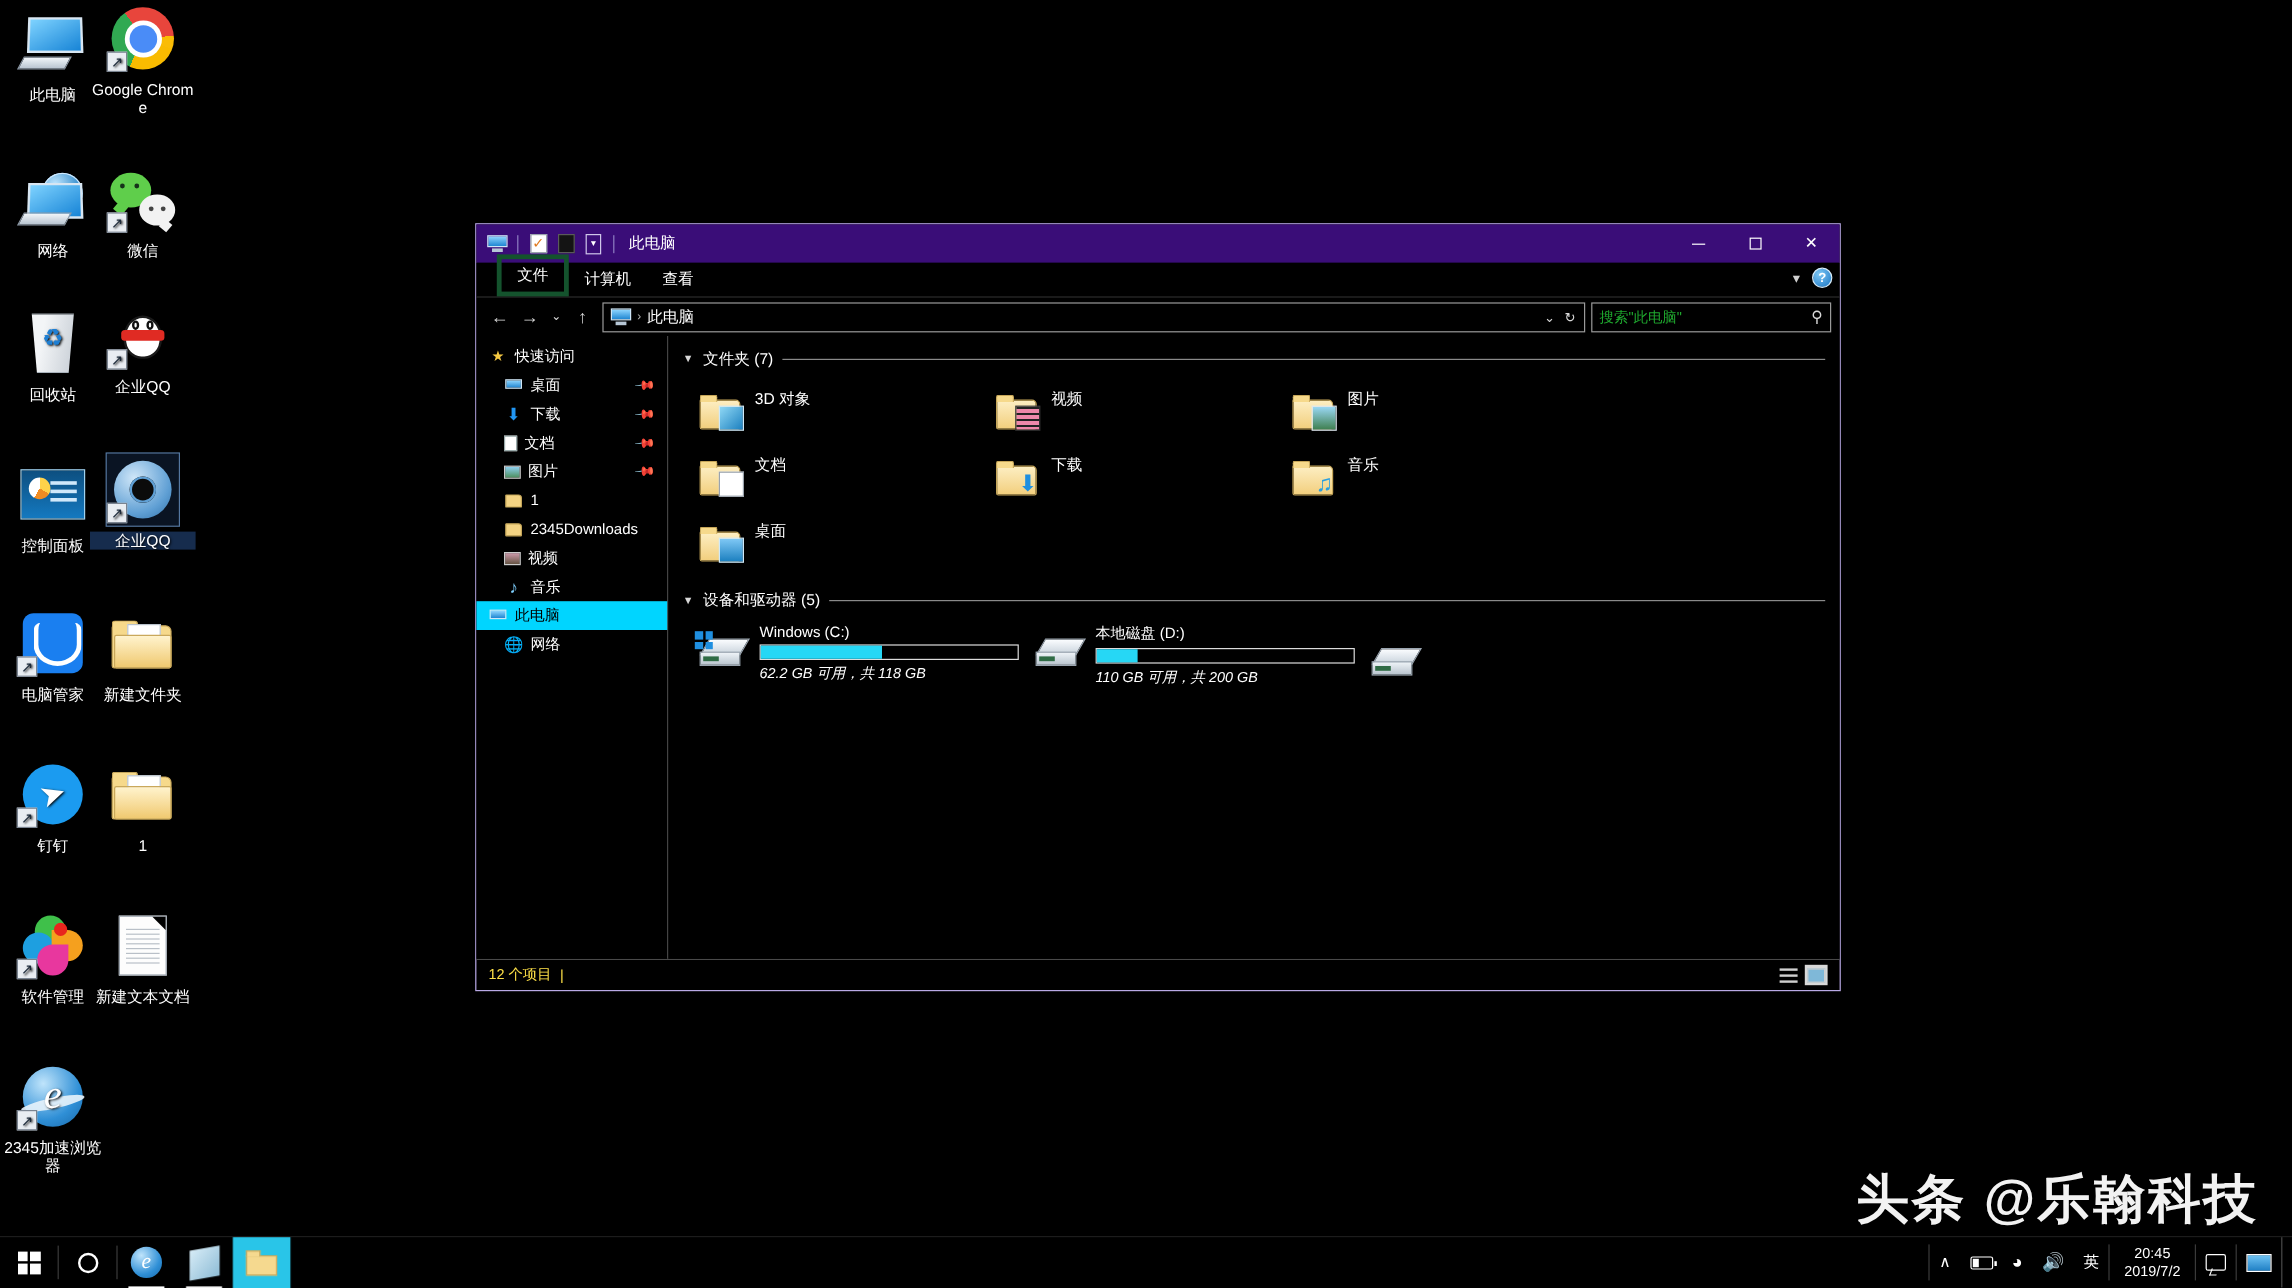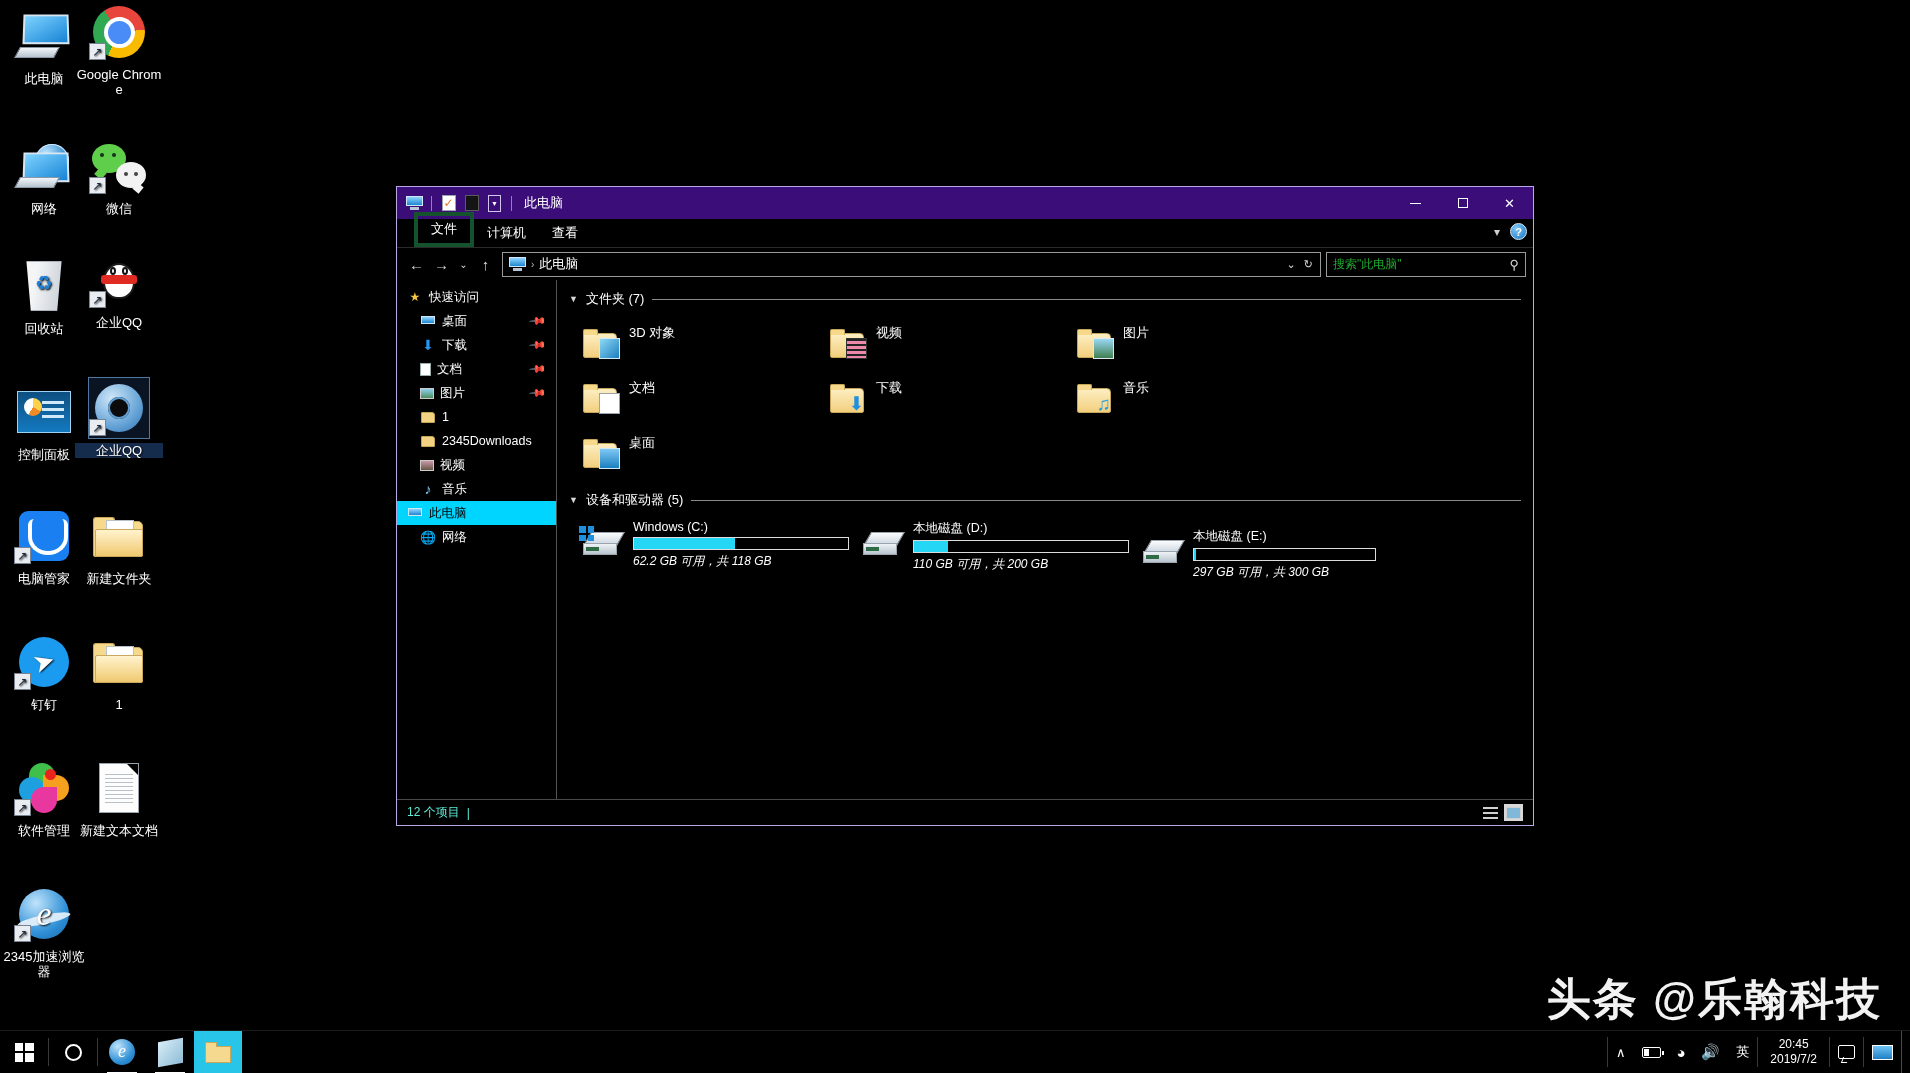--- a/index.html
+++ b/index.html
@@ -185,21 +185,21 @@
   .dico .front { position:absolute; left:0; top:15px; width:34px;height:12px;
     background: linear-gradient(#eef3f7,#b9c4ce); border:1px solid #9aa5b0; }
   .dico .slot { position:absolute; left:3px; top:19px; width:13px;height:4px; background:#2f6b45; }
   .dinfo { flex:1; padding-top:2px; }
   .dname { color:#fff; font-size:12.5px; margin-bottom:3px; }
   .dbar { height:13px; border:1px solid #dcdcdc; background:#000; position:relative; }
   .dbar .fill { height:100%; background:#26d7f5; }
   .dsize { color:#fff; font-size:12px; margin-top:3px;font-style:italic; }
 
   .statusbar { height:26px; border-top:1px solid #4a4a4a; display:flex; align-items:center;
-    padding:0 10px; color:#5eead4; font-size:12px; gap:7px; }
+    padding:0 10px; color:#fde047; font-size:12px; gap:7px; }
   .sb-views { margin-left:auto; display:flex; gap:4px; align-items:center; }
   .vbtn { width:19px;height:17px; display:flex; align-items:center; justify-content:center; }
   .vbtn.active { background:#d8d8d8; }
   .det-ico { width:15px;height:12px; display:flex; flex-direction:column; justify-content:space-between; }
   .det-ico i { display:block; height:2px; background:#cfcfcf; width:100%; }
   .tile-ico { width:15px;height:12px; background:#7fb8d8; border:1px solid #cfcfcf; }
 
   
   #watermark { position:absolute; right:28px; bottom:44px; color:#fff; font-size:44px;
     font-weight:bold; letter-spacing:2px; opacity:.95;margin-left:13px; }
@@ -641,27 +641,20 @@
               <div class="dsize">110 GB 可用，共 200 GB</div>
             </div>
           </div>
 
           <div class="drive-cell" style="margin-top:8px;">
             <div class="dico">
               <div class="top"></div>
                 <div class="front"></div>
                 <div class="slot"></div>
             </div>
-            <div class="dinfo">
-              <div class="dname">本地磁盘 (E:)</div>
-              <div class="dbar">
-                  <div class="fill" style="width:1%"></div>
-                </div>
-              <div class="dsize">297 GB 可用，共 300 GB</div>
-            </div>
           </div>
 
 
         </div>
       </div>
     </div>
 
     <div class="statusbar">
       <span>12 个项目</span>
       <span>|</span>

